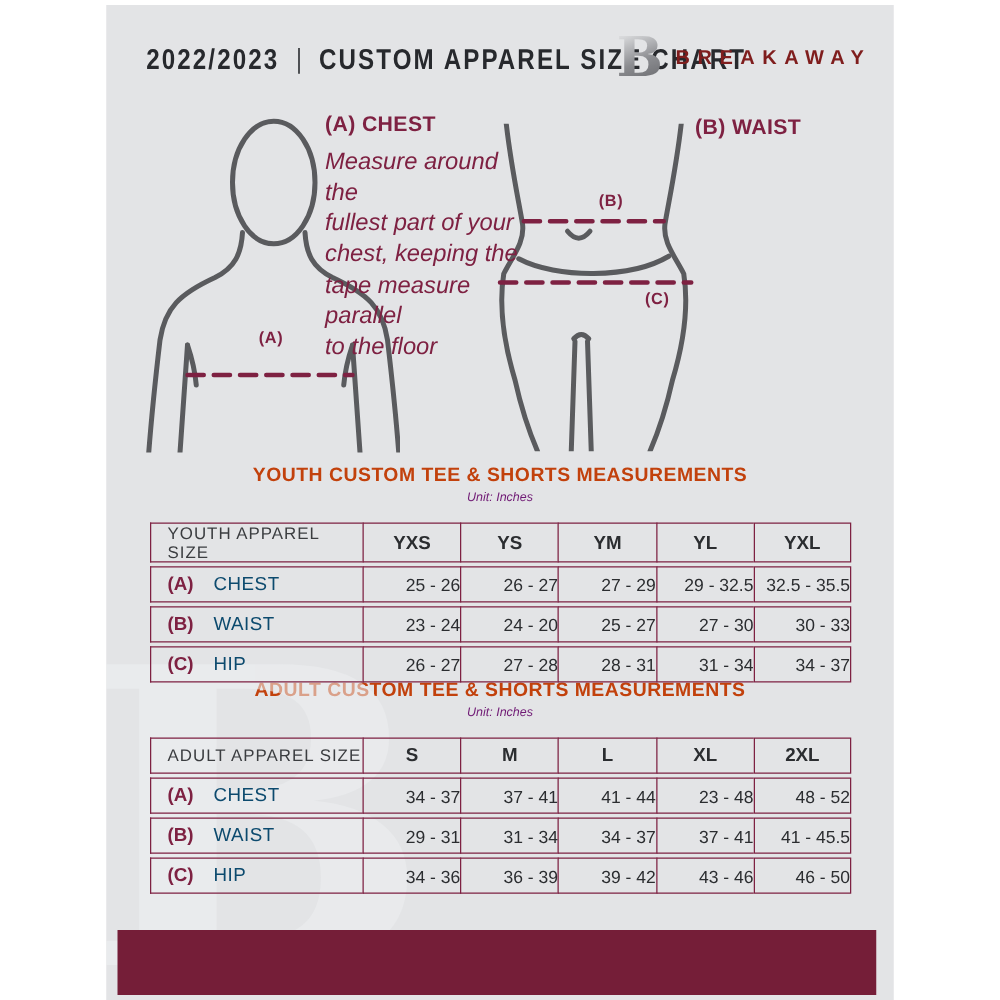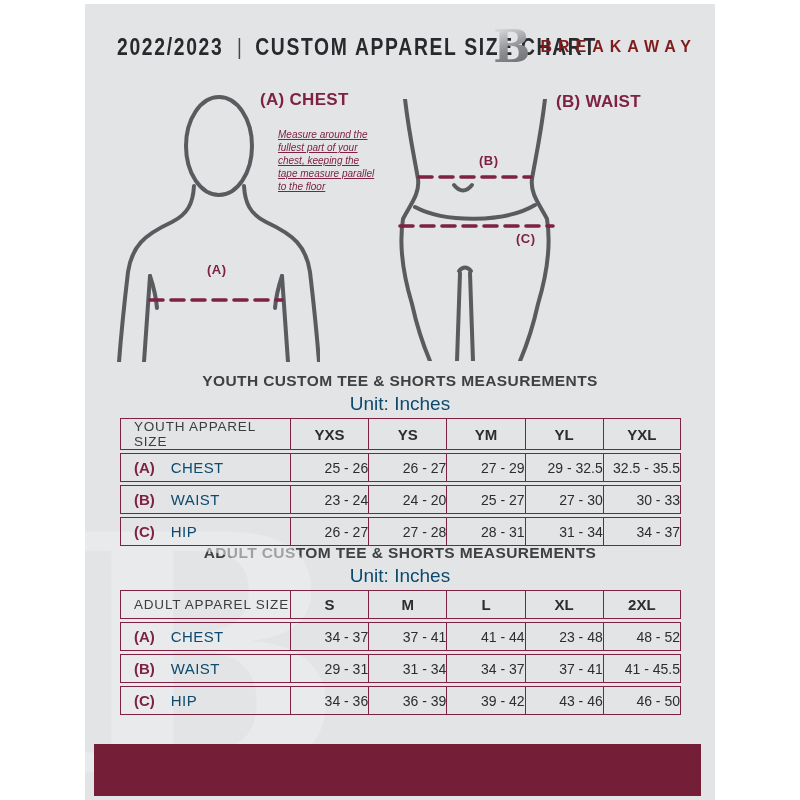--- a/index.html
+++ b/index.html
@@ -20,26 +20,26 @@
   .brand{font-size:16px;font-weight:700;letter-spacing:6px;color:#7f1d1d;}
 
   
   .guide{position:absolute;left:0;top:0;width:630px;height:360px;}
   .fig{position:absolute;}
   .fig path,.fig ellipse{fill:none;stroke:#5a5b5e;stroke-width:4;stroke-linecap:round;}
   .fig .dash{stroke:#7e2142;stroke-width:3.6;stroke-dasharray:13 8;}
   .marker{position:absolute;color:#7e2142;font-weight:700;font-size:13px;letter-spacing:0.5px;}
   .gblock{position:absolute;}
   .gblock h3{margin:0 0 8px 0;font-size:17px;font-weight:800;color:#7e2142;letter-spacing:0.3px;}
-  .gblock p{margin:18px;font-size:10px;font-style:italic;color:#7e2142;line-height:1.3;white-space:pre-line;text-decoration:underline;}
+  .gblock p{margin:0;font-size:19px;font-style:italic;color:#7e2142;line-height:1.3;white-space:pre-line;}
 
   
   .sec-head{position:absolute;left:0;width:630px;text-align:center;}
-  .sec-head .t{font-size:15.5px;font-weight:800;color:#404040;letter-spacing:0.4px;}
-  .sec-head .u{font-size:19px;color:#0c4a6e;margin-top:3px;}
+  .sec-head .t{font-size:15.5px;font-weight:800;color:#c2410c;letter-spacing:0.4px;}
+  .sec-head .u{font-size:10px;font-style:italic;color:#701a75;margin-top:3px;}
 
   
   table.size{position:absolute;left:35px;border-collapse:separate;border-spacing:0 3px;
              width:561px;table-layout:fixed;z-index:2;}
   table.size col.c0{width:170px;}
   table.size td,table.size th{height:27px;padding:0;border-top:1.4px solid #7e2142;border-bottom:1.4px solid #7e2142;
              background:transparent;vertical-align:middle;}
   table.size td+td,table.size th+th{border-left:1.4px solid #7e2142;}
   table.size tr>*:first-child{border-left:1.4px solid #7e2142;text-align:left;padding-left:13px;}
   table.size tr>*:last-child{border-right:1.4px solid #7e2142;}

